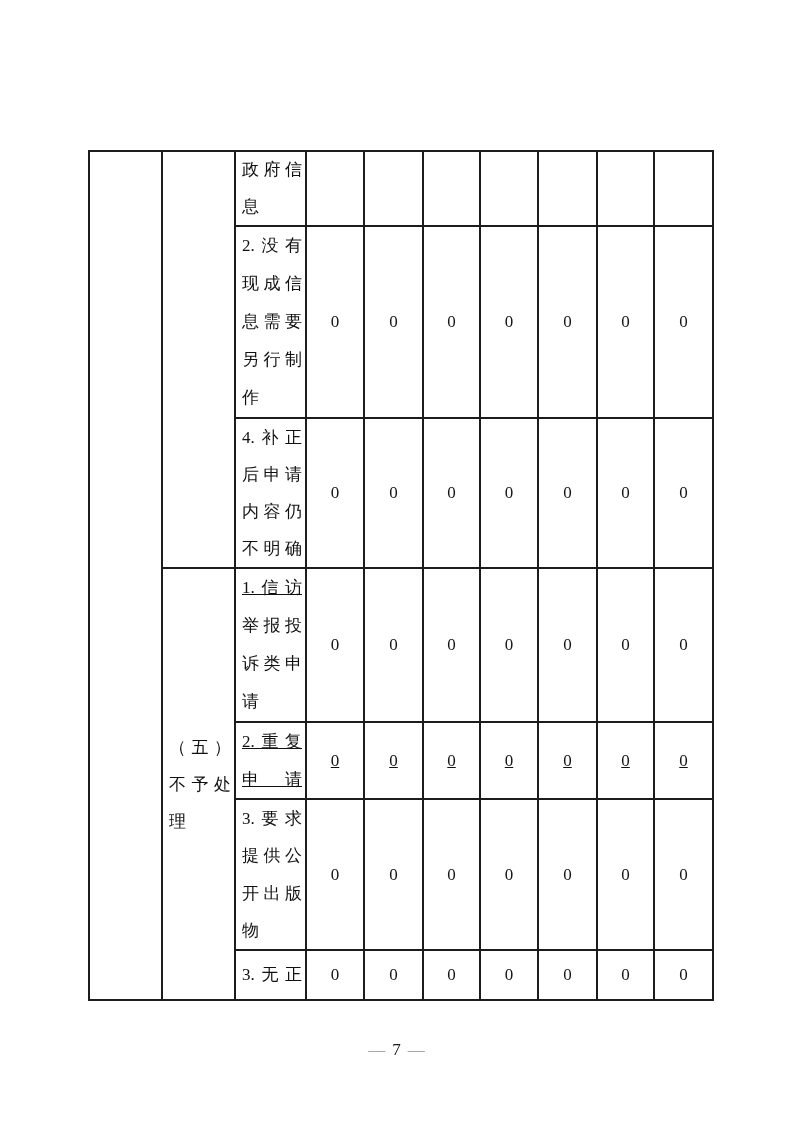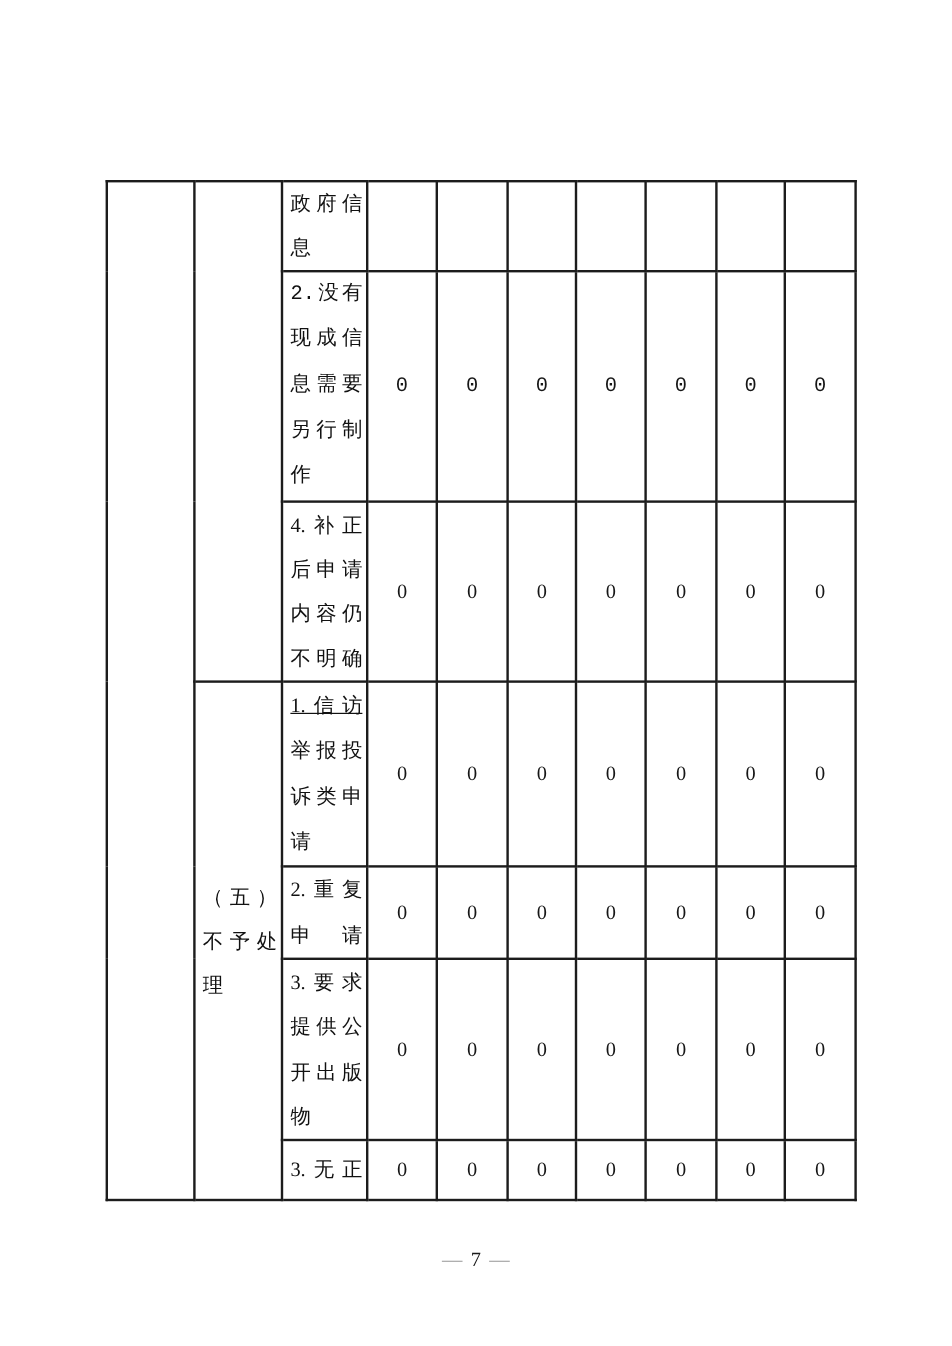--- a/index.html
+++ b/index.html
@@ -99,21 +99,21 @@
             <div class="jline" style="line-height: 36.5px;">息</div>
           </td>
           <td class="value-cell"></td>
           <td class="value-cell"></td>
           <td class="value-cell"></td>
           <td class="value-cell"></td>
           <td class="value-cell"></td>
           <td class="value-cell"></td>
           <td class="value-cell"></td>
         </tr>
-        <tr style="height: 190px; font-family: Liberation Mono, monospace;">
+        <tr style="height: 190px;">
           <td class="label-cell">
             <div class="jline" style="line-height: 38px;">2.没有</div>
             <div class="jline" style="line-height: 38px;">现成信</div>
             <div class="jline" style="line-height: 38px;">息需要</div>
             <div class="jline" style="line-height: 38px;">另行制</div>
             <div class="jline" style="line-height: 38px;">作</div>
           </td>
           <td class="value-cell">0</td>
           <td class="value-cell">0</td>
           <td class="value-cell">0</td>
@@ -150,21 +150,21 @@
             <div class="jline" style="line-height: 38px;">请</div>
           </td>
           <td class="value-cell">0</td>
           <td class="value-cell">0</td>
           <td class="value-cell">0</td>
           <td class="value-cell">0</td>
           <td class="value-cell">0</td>
           <td class="value-cell">0</td>
           <td class="value-cell">0</td>
         </tr>
-        <tr style="height: 75px;">
+        <tr style="height: 75px; text-decoration: underline;">
           <td class="label-cell">
             <div class="jline" style="line-height: 37.5px;">2.重复</div>
             <div class="jline" style="line-height: 37.5px;">申请</div>
           </td>
           <td class="value-cell">0</td>
           <td class="value-cell">0</td>
           <td class="value-cell">0</td>
           <td class="value-cell">0</td>
           <td class="value-cell">0</td>
           <td class="value-cell">0</td>

